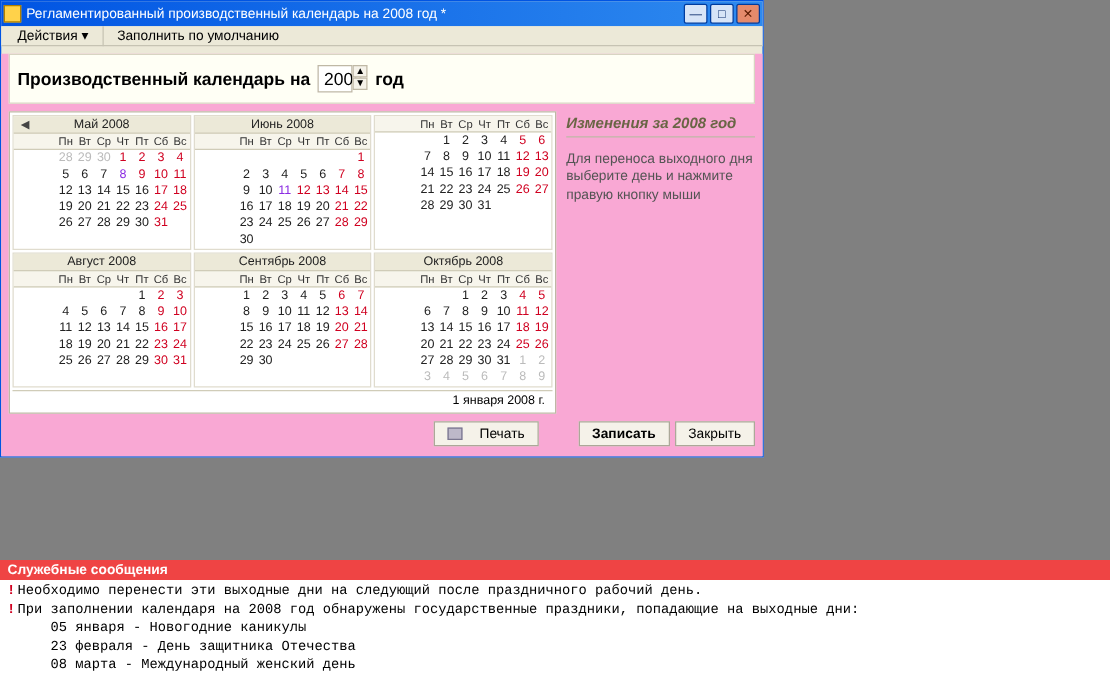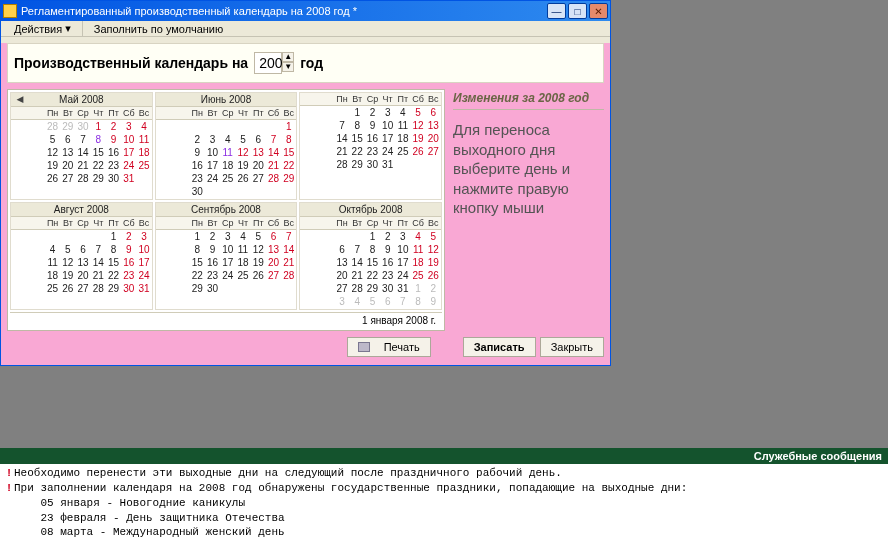--- a/index.html
+++ b/index.html
@@ -169,21 +169,21 @@
   .side-title {
     color: #6a6545;
     font-style: italic;
     font-weight: bold;
     border-bottom: 1px solid #bfb8a5;
     padding-bottom: 4px;
     margin-bottom: 10px;
     font-size: 12px;
   }
   .side-text {
-    font-size: 15px;
+    font-size: 11px;
     color: #545454;
     line-height: 1.3;
   }
   .bottom-buttons {
     display: flex;
     justify-content: flex-end;
     gap: 4px;
     padding: 6px 0 2px 0;
   }
   .btn {
@@ -202,26 +202,25 @@
     border: 1px solid #7a768f;
   }
   .msg-panel {
     position: absolute;
     left: 0;
     top: 448px;
     width: 888px;
     background: #fff;
   }
   .msg-title {
-    background: #14532d;
+    background: #ef4444;
     color: #fff;
     padding: 2px 6px;
     font-size: 11px;
     font-weight: bold;
-    text-align: right;
   }
   .msg-body {
     padding: 2px 4px;
     font-family: "Courier New", monospace;
     font-size: 11px;
     line-height: 1.35;
   }
   .msg-line { display: flex; align-items: flex-start; }
   .msg-mark {
     width: 10px;

